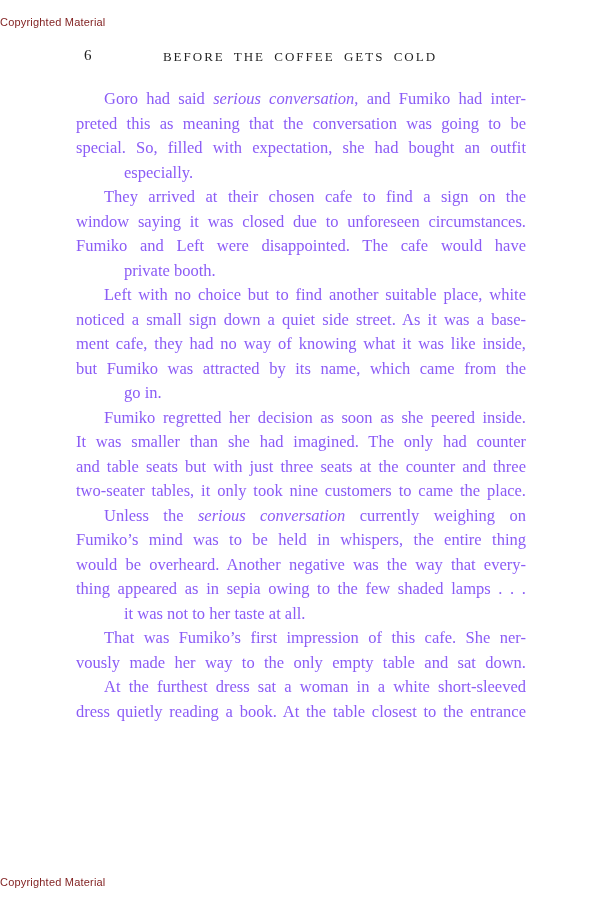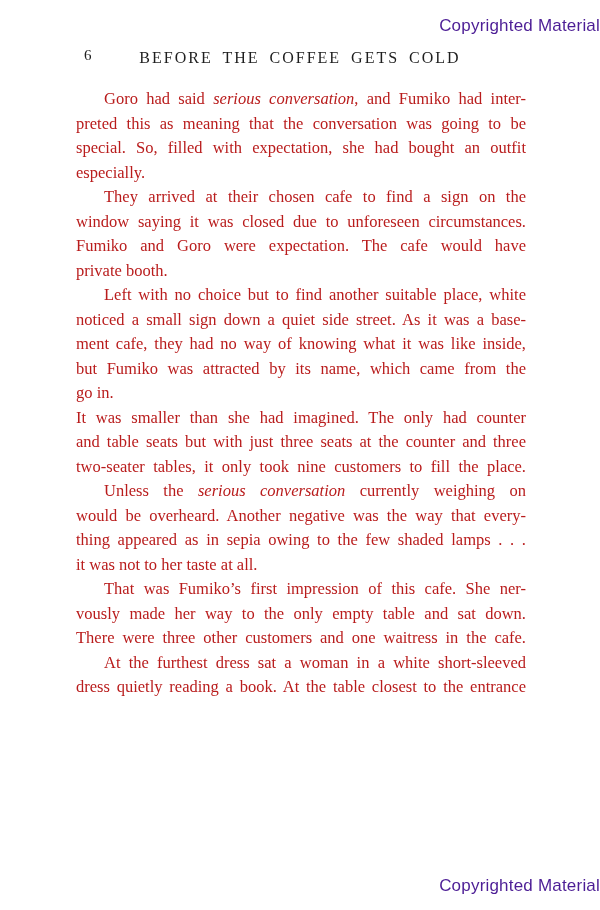--- a/index.html
+++ b/index.html
@@ -7,105 +7,106 @@
     position: relative;
     width: 600px;
     height: 910px;
     background: #ffffff;
     font-family: "Liberation Serif", serif;
     overflow: hidden;
   }
   .watermark {
     position: absolute;
     left: 0; right: 0;
-    text-align: right;
+    text-align: left;
     font-family: "Liberation Sans", sans-serif;
-    font-size: 17px;
+    font-size: 11px;
     font-weight: 500;
-    color: #4c1d95;
+    color: #7f1d1d;
     letter-spacing: 0.2px;
   }
   .wm-top { top: 16px; }
   .wm-bottom { top: 876px; }
   .page-number {
     position: absolute;
     left: 84px;
     top: 47px;
     font-size: 15px;
     color: #1e1e1e;
   }
   .running-head {
     position: absolute;
     left: 0; right: 0;
     top: 49px;
     text-align: center;
-    font-size: 16px;
+    font-size: 13px;
     letter-spacing: 2px;
     word-spacing: 4px;
     color: #1e1e1e;
   }
   .body-text {
     position: absolute;
     left: 76px;
     top: 87px;
     width: 450px;
     font-size: 16.5px;
     line-height: 24.5px;
-    color: #b91c1c;
+    color: #8b5cf6;
   }
   .line {
     text-align: justify;
     text-align-last: justify;
   }
-  .line.flush { text-align-last: left; }
+  .line.flush { text-align-last: left; margin-left: 48px; }
   .line.indent { text-indent: 28px; }
   .line em { font-style: italic; }
 </style>
 </head>
 <body>
 
 <div class="page">
   <div class="watermark wm-top">Copyrighted Material</div>
   <div class="page-number">6</div>
   <div class="running-head">BEFORE THE COFFEE GETS COLD</div>
   <div class="body-text">
       <div>
         <div class="line indent"><span>Goro had said </span><em>serious conversation</em><span>, and Fumiko had inter-</span></div>
         <div class="line"><span>preted this as meaning that the conversation was going to be</span></div>
         <div class="line"><span>special. So, filled with expectation, she had bought an outfit</span></div>
         <div class="line flush"><span>especially.</span></div>
       </div>
       <div>
         <div class="line indent"><span>They arrived at their chosen cafe to find a sign on the</span></div>
         <div class="line"><span>window saying it was closed due to unforeseen circumstances.</span></div>
-        <div class="line"><span>Fumiko and Goro were expectation. The cafe would have</span></div>
+        <div class="line"><span>Fumiko and Left were disappointed. The cafe would have</span></div>
         <div class="line flush"><span>private booth.</span></div>
       </div>
       <div>
         <div class="line indent"><span>Left with no choice but to find another suitable place, white</span></div>
         <div class="line"><span>noticed a small sign down a quiet side street. As it was a base-</span></div>
         <div class="line"><span>ment cafe, they had no way of knowing what it was like inside,</span></div>
         <div class="line"><span>but Fumiko was attracted by its name, which came from the</span></div>
         <div class="line flush"><span>go in.</span></div>
       </div>
       <div>
+        <div class="line indent"><span>Fumiko regretted her decision as soon as she peered inside.</span></div>
         <div class="line"><span>It was smaller than she had imagined. The only had counter</span></div>
         <div class="line"><span>and table seats but with just three seats at the counter and three</span></div>
-        <div class="line"><span>two-seater tables, it only took nine customers to fill the place.</span></div>
+        <div class="line"><span>two-seater tables, it only took nine customers to came the place.</span></div>
       </div>
       <div>
         <div class="line indent"><span>Unless the </span><em>serious conversation</em><span> currently weighing on</span></div>
+        <div class="line"><span>Fumiko’s mind was to be held in whispers, the entire thing</span></div>
         <div class="line"><span>would be overheard. Another negative was the way that every-</span></div>
         <div class="line"><span>thing appeared as in sepia owing to the few shaded lamps . . .</span></div>
         <div class="line flush"><span>it was not to her taste at all.</span></div>
       </div>
       <div>
         <div class="line indent"><span>That was Fumiko’s first impression of this cafe. She ner-</span></div>
         <div class="line"><span>vously made her way to the only empty table and sat down.</span></div>
-        <div class="line"><span>There were three other customers and one waitress in the cafe.</span></div>
       </div>
       <div>
         <div class="line indent"><span>At the furthest dress sat a woman in a white short-sleeved</span></div>
         <div class="line"><span>dress quietly reading a book. At the table closest to the entrance</span></div>
       </div>
     </div>
   <div class="watermark wm-bottom">Copyrighted Material</div>
 </div>
 
 </body></html>

